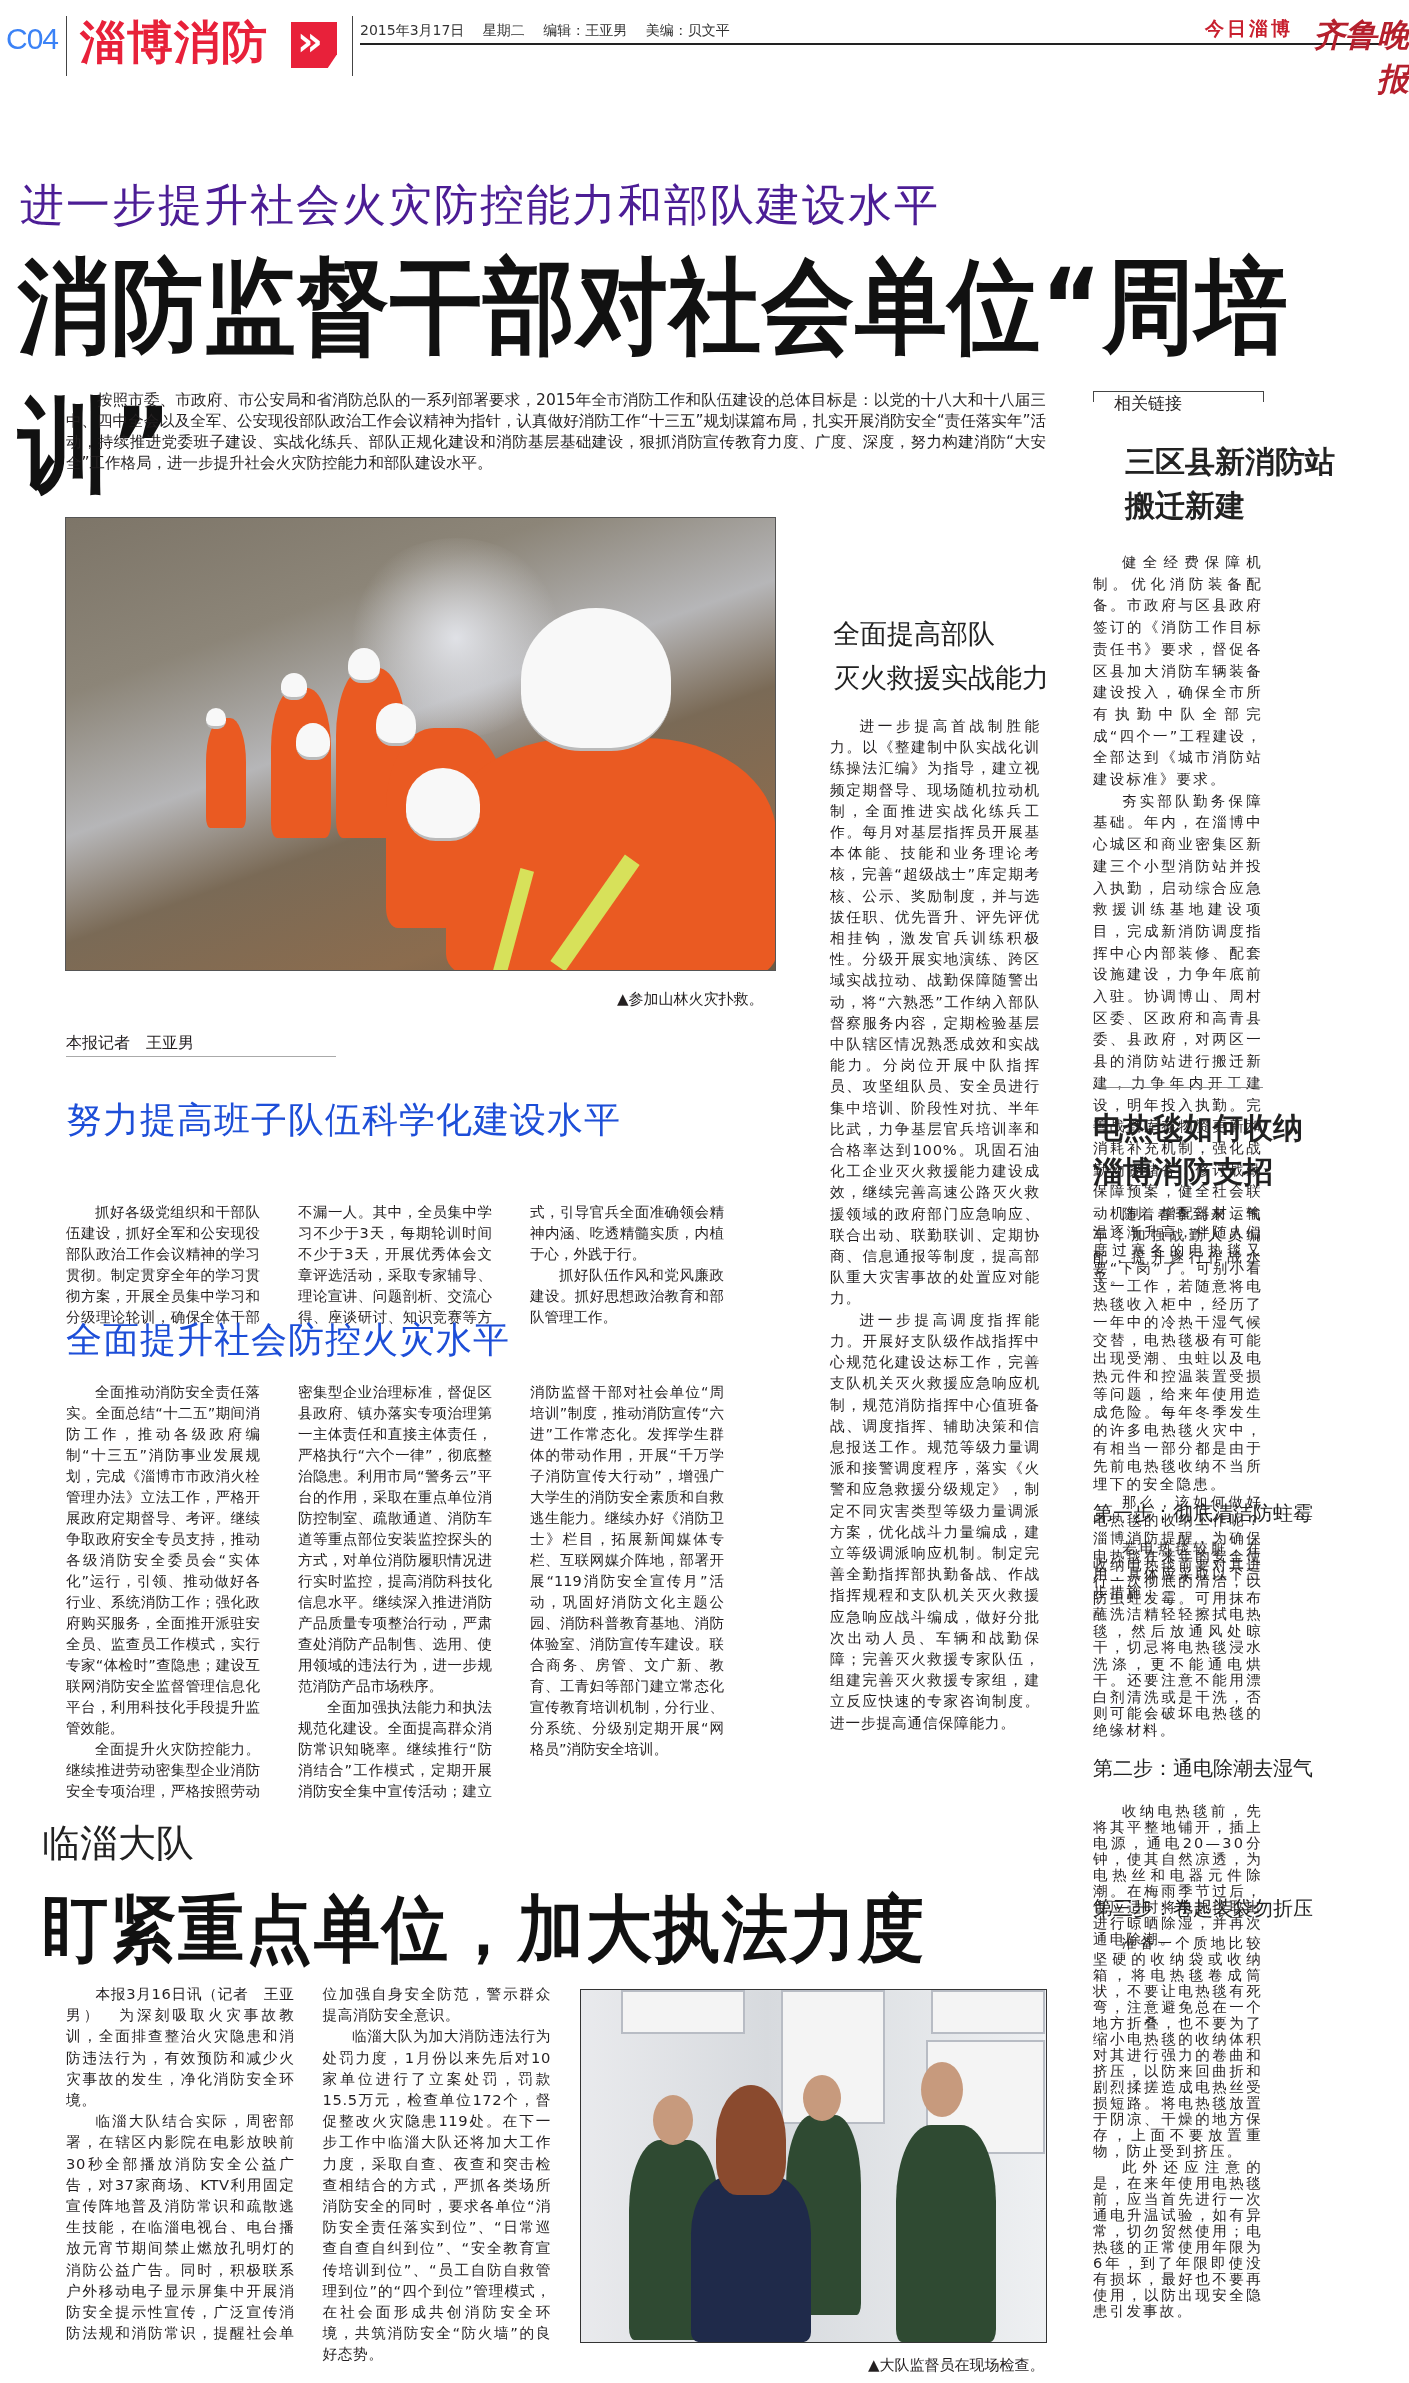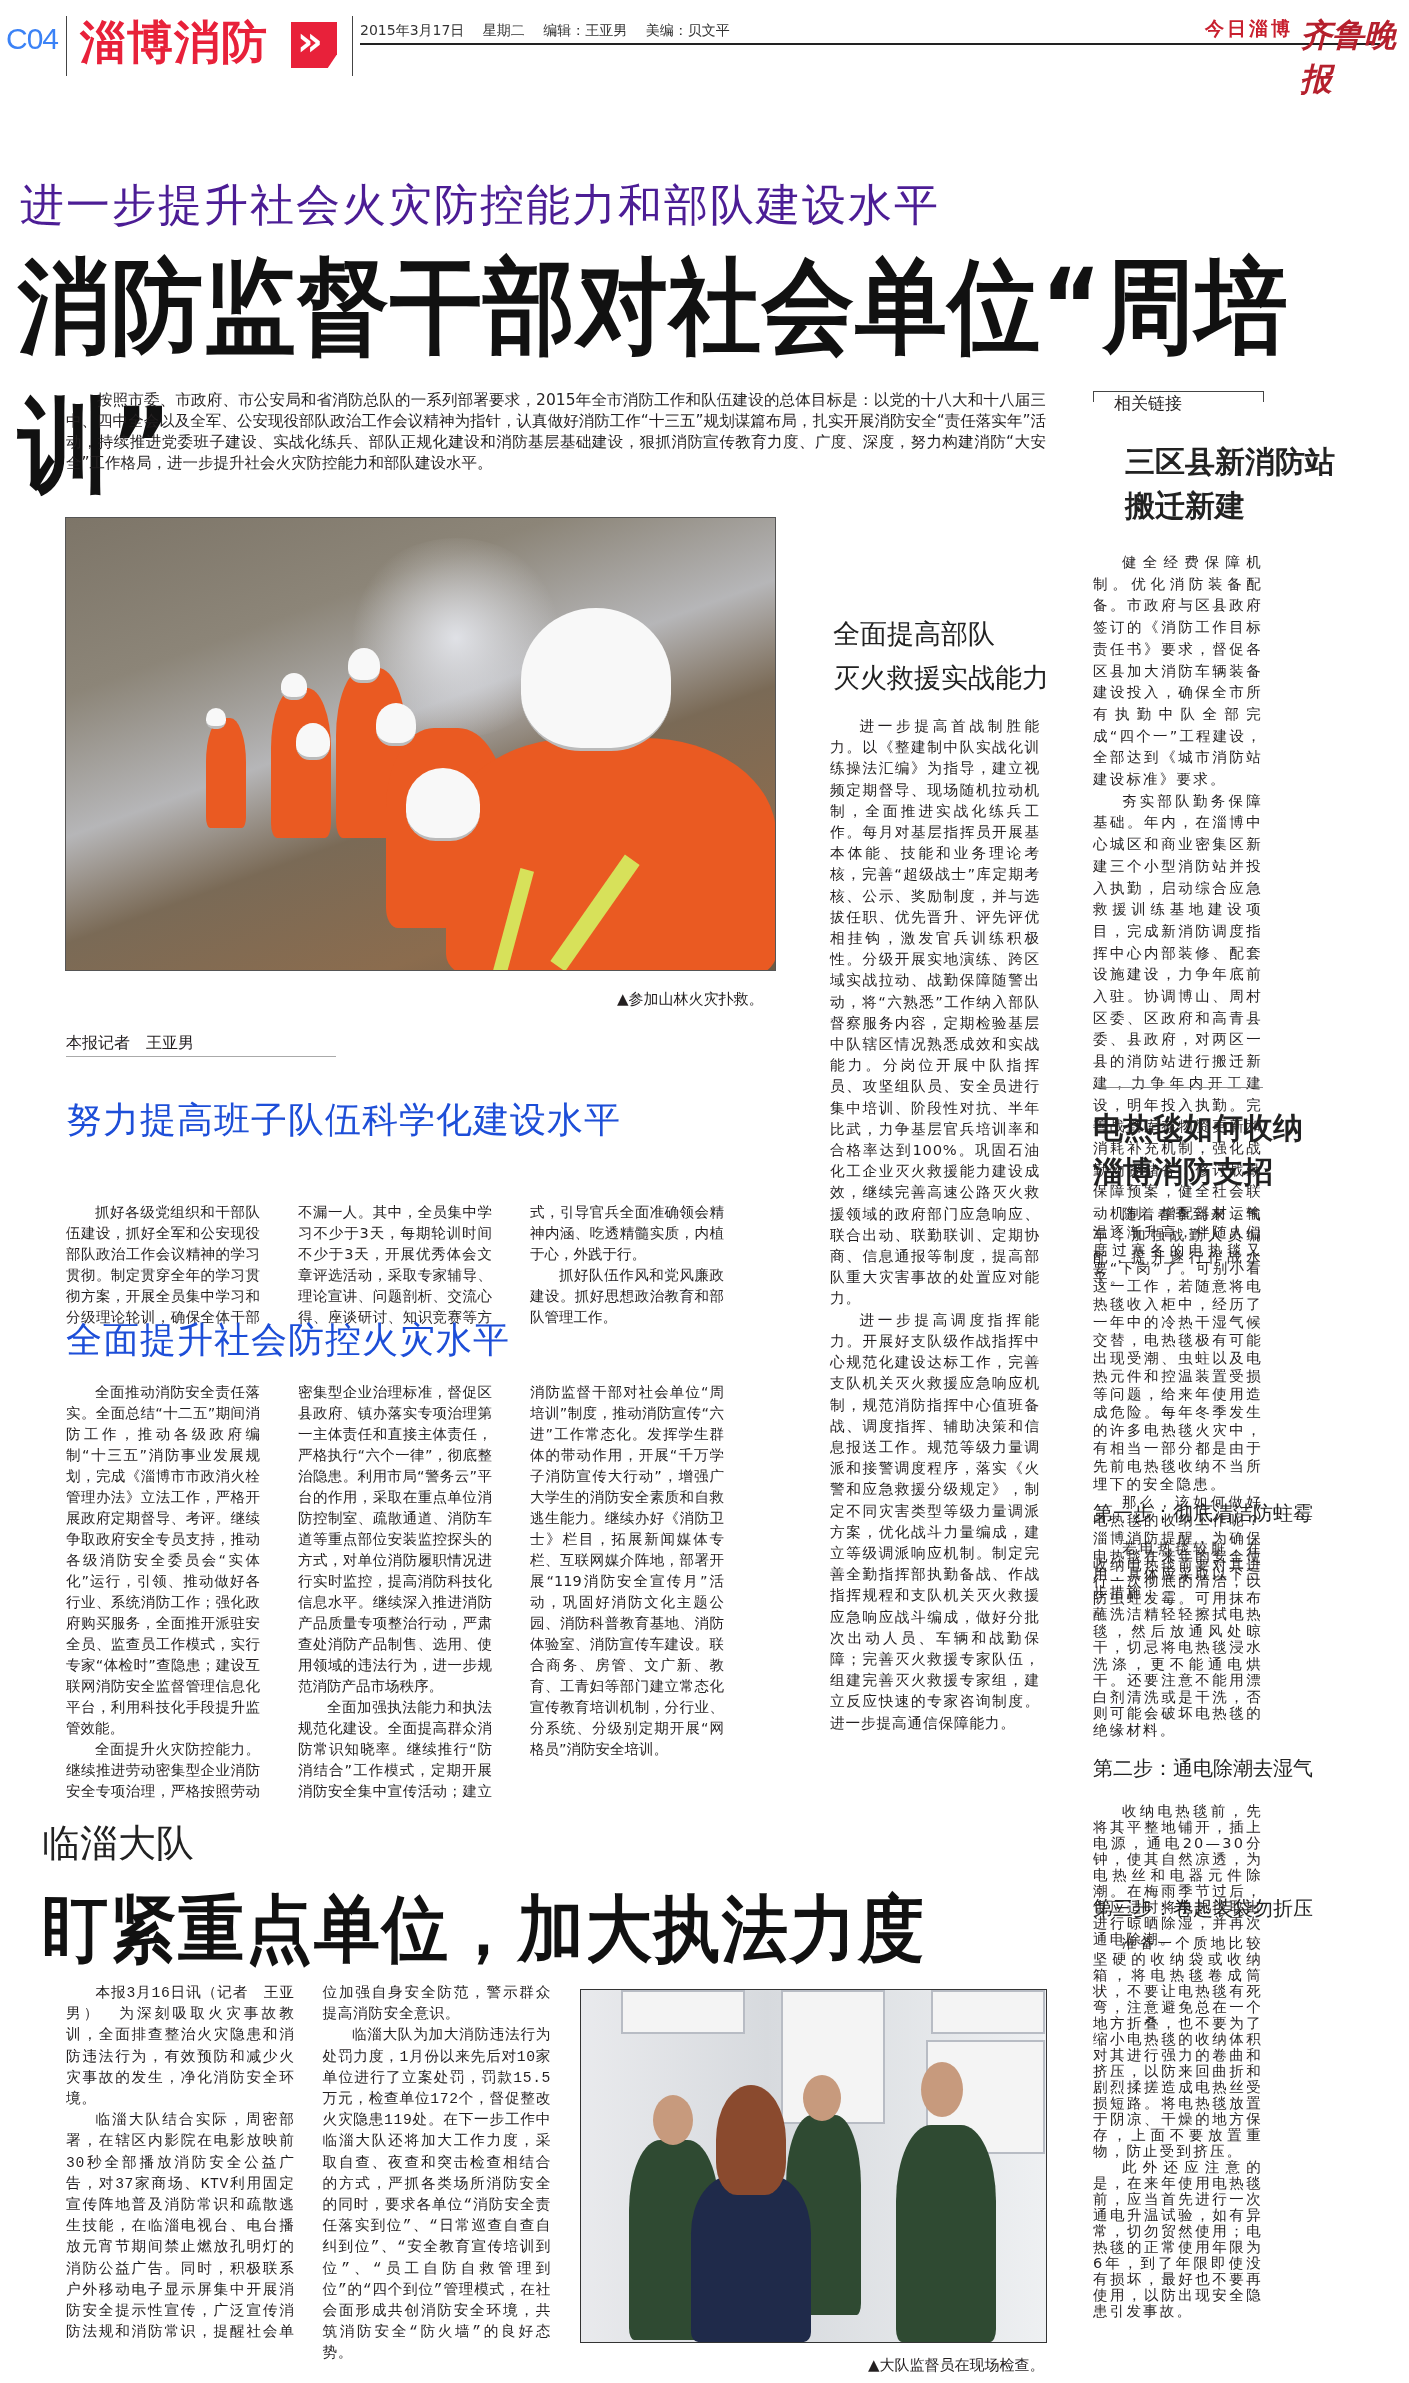--- a/index.html
+++ b/index.html
@@ -12,21 +12,21 @@
   .vsep1 { left: 66px; top: 16px; width: 1px; height: 60px; background: #444; }
   .section-name { left: 80px; top: 12px; font-size: 46px; font-weight: bold; color: #e8213a; letter-spacing: 1px; }
   .arrow-box { left: 291px; top: 22px; width: 46px; height: 46px; background: #e8213a;
                clip-path: polygon(0 0,100% 0,100% 70%,80% 100%,0 100%); }
   .arrow-box span { position:absolute; left:6px; top:-4px; color:#fff; font-size:40px; font-weight:bold; }
   .vsep2 { left: 352px; top: 16px; width: 1px; height: 60px; background: #444; }
   .meta { left: 360px; top: 22px; font-size: 14px; color: #333; }
   .meta span { margin-right: 14px; }
   .rule-top { left: 360px; top: 43px; width: 1020px; height: 2px; background: #222; }
   .brand1 { left: 1205px; top: 16px; font-size: 19px; color: #c8202f; font-weight: bold; letter-spacing: 3px; }
-  .brand2 { left: 1300px; top: 14px; font-size: 32px; color: #b5202d; font-weight: bold; font-style: italic; font-family: "DejaVu Serif", serif; }
+  .brand2 { left: 1300px; top: 14px; font-size: 32px; color: #b5202d; font-weight: bold; font-style: italic; font-family: "DejaVu Serif", serif; text-align: right; }
 
   
   .kicker { left: 20px; top: 176px; font-size: 44px; color: #4c1d95; letter-spacing: 2px; }
   .headline { left: 18px; top: 238px; font-size: 92px; font-weight: bold; letter-spacing: 1px; color: #111;
               transform: scaleY(1.12); transform-origin: top left; }
 
   
   .lead { left: 66px; top: 390px; width: 980px; font-size: 15.5px; line-height: 21px; text-align: justify; }
   .lead p { margin: 0; text-indent: 2em; }
 
@@ -179,21 +179,21 @@
 </div>
 <div class="abs step" style="left:1093px;top:1895px;">第三步：卷起装袋勿折压</div>
 <div class="abs rbody" style="left:1093px;top:1935px;width:170px;">
   <p style="line-height:16px;">准备一个质地比较坚硬的收纳袋或收纳箱，将电热毯卷成筒状，不要让电热毯有死弯，注意避免总在一个地方折叠，也不要为了缩小电热毯的收纳体积对其进行强力的卷曲和挤压，以防来回曲折和剧烈揉搓造成电热丝受损短路。将电热毯放置于阴凉、干燥的地方保存，上面不要放置重物，防止受到挤压。</p>
   <p style="line-height:16px;">此外还应注意的是，在来年使用电热毯前，应当首先进行一次通电升温试验，如有异常，切勿贸然使用；电热毯的正常使用年限为6年，到了年限即使没有损坏，最好也不要再使用，以防出现安全隐患引发事故。</p>
 </div>
 
 <div class="abs kicker2">临淄大队</div>
 <div class="abs headline2">盯紧重点单位，加大执法力度</div>
 
-<div class="abs b-body" style="left:66px;top:1983px;width:485px;height:390px;column-count:2;column-gap:28px;column-fill:auto;font-family:Liberation Mono, monospace;">
+<div class="abs b-body" style="left:66px;top:1983px;width:485px;height:390px;column-count:2;column-gap:28px;column-fill:auto;">
   <p>本报3月16日讯（记者　王亚男）　为深刻吸取火灾事故教训，全面排查整治火灾隐患和消防违法行为，有效预防和减少火灾事故的发生，净化消防安全环境。</p>
   <p>临淄大队结合实际，周密部署，在辖区内影院在电影放映前30秒全部播放消防安全公益广告，对37家商场、KTV利用固定宣传阵地普及消防常识和疏散逃生技能，在临淄电视台、电台播放元宵节期间禁止燃放孔明灯的消防公益广告。同时，积极联系户外移动电子显示屏集中开展消防安全提示性宣传，广泛宣传消防法规和消防常识，提醒社会单位加强自身安全防范，警示群众提高消防安全意识。</p>
   <p>临淄大队为加大消防违法行为处罚力度，1月份以来先后对10家单位进行了立案处罚，罚款15.5万元，检查单位172个，督促整改火灾隐患119处。在下一步工作中临淄大队还将加大工作力度，采取自查、夜查和突击检查相结合的方式，严抓各类场所消防安全的同时，要求各单位“消防安全责任落实到位”、“日常巡查自查自纠到位”、“安全教育宣传培训到位”、“员工自防自救管理到位”的“四个到位”管理模式，在社会面形成共创消防安全环境，共筑消防安全“防火墙”的良好态势。</p>
 </div>
 
 <div class="abs photo2">
   <div class="board" style="left:40px;top:0;width:120px;height:40px;"></div>
   <div class="board" style="left:200px;top:0;width:100px;height:130px;"></div>
   <div class="board" style="left:350px;top:0;width:110px;height:40px;"></div>
   <div class="board" style="left:345px;top:50px;width:115px;height:110px;"></div>

